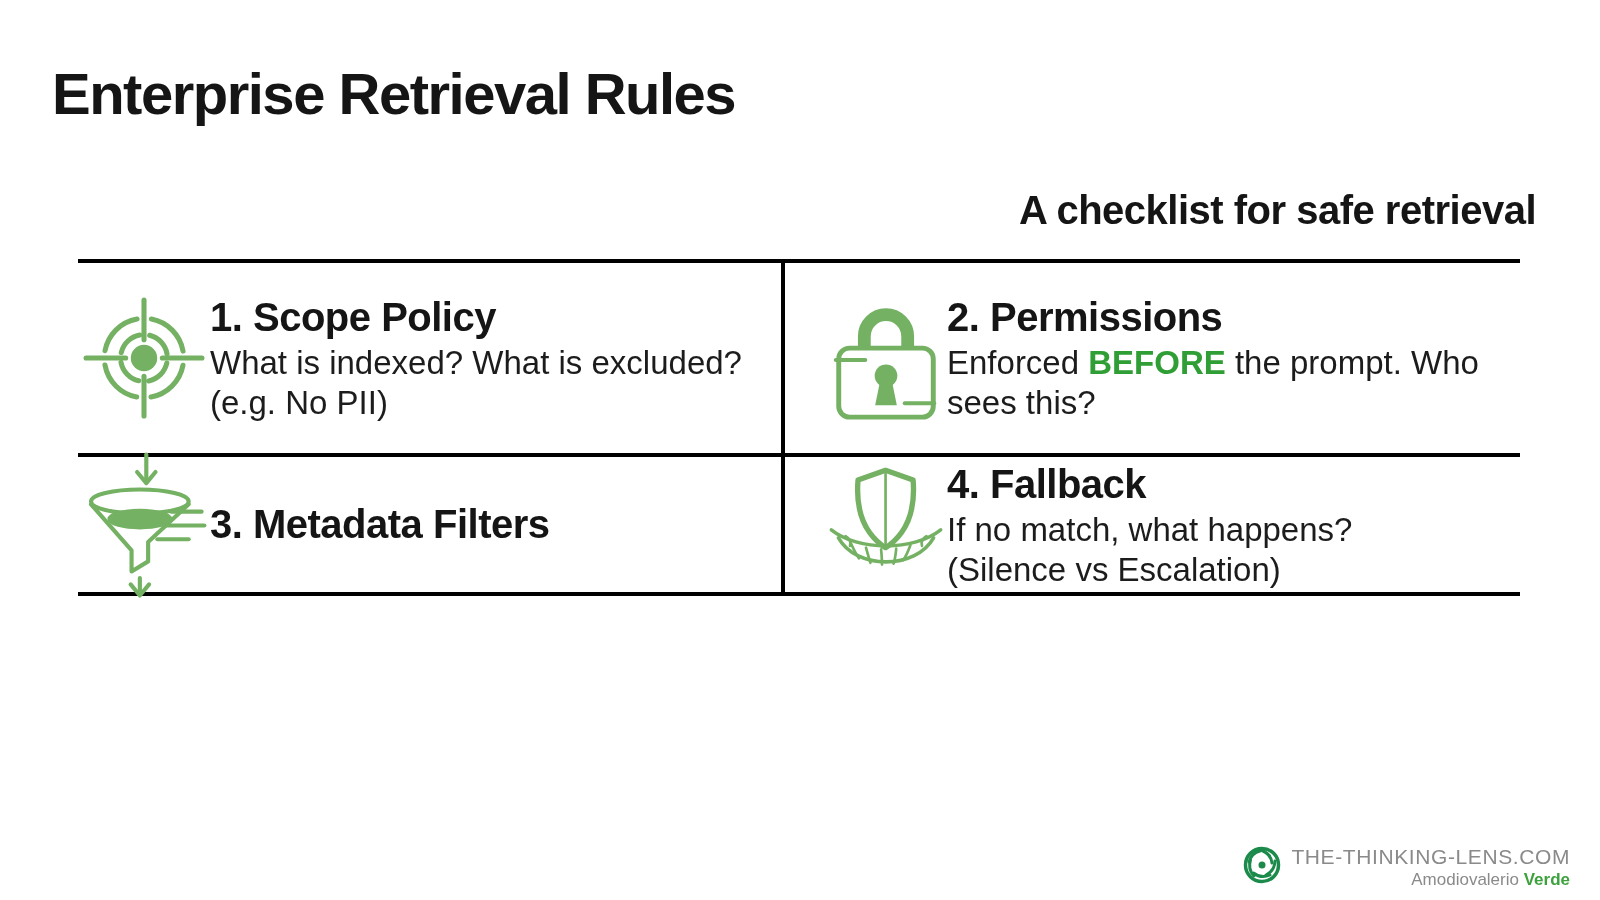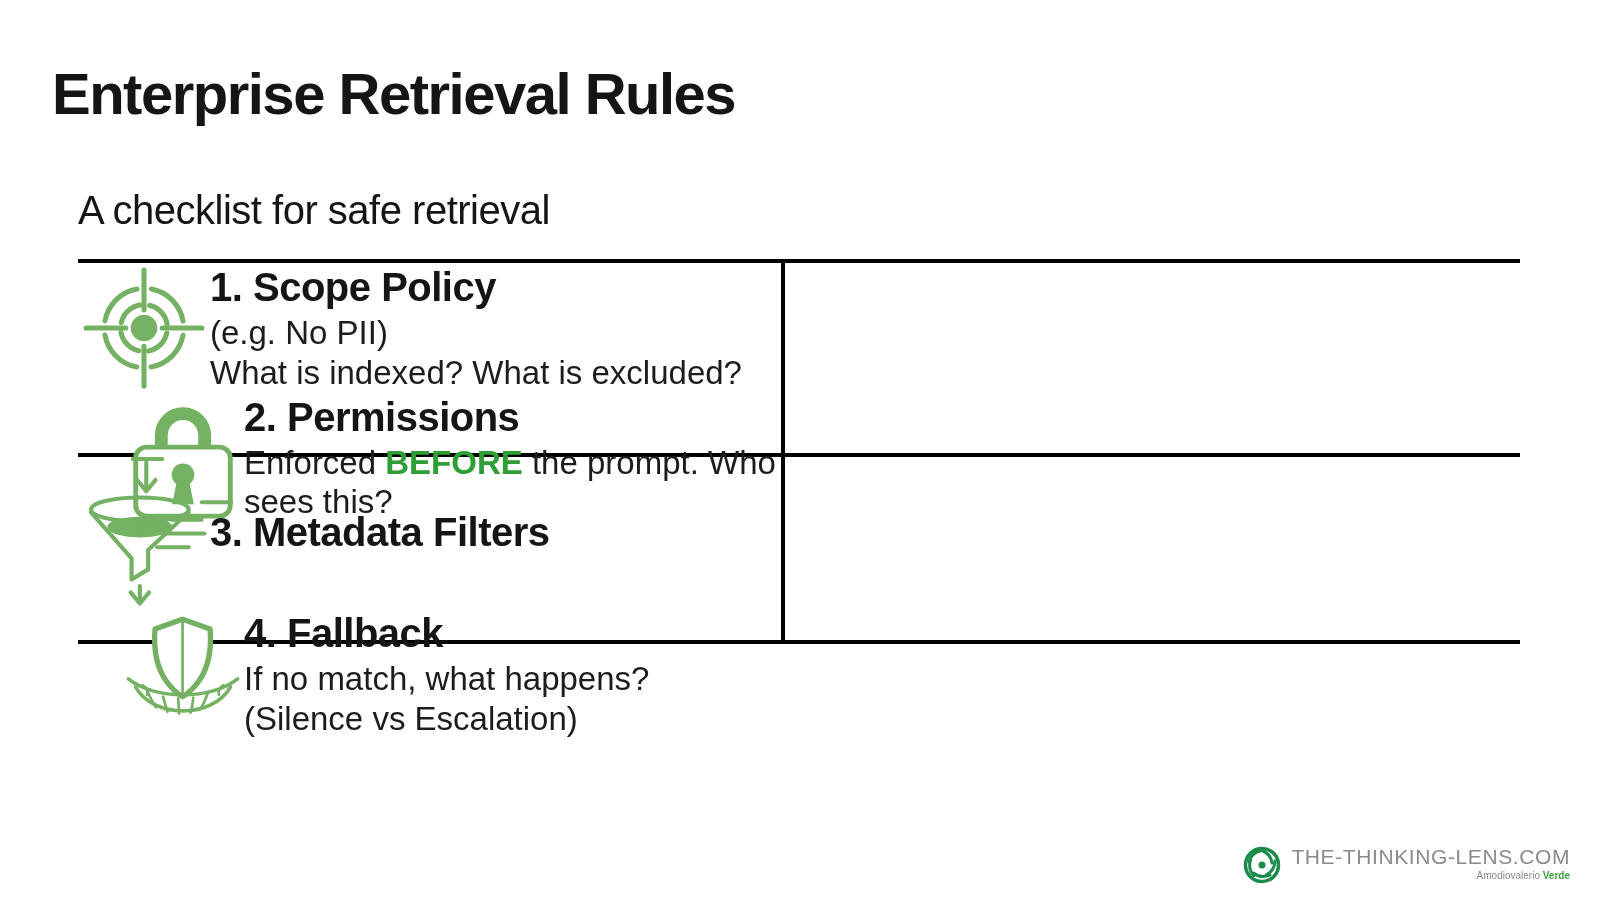--- a/index.html
+++ b/index.html
@@ -2,44 +2,44 @@
 <html><head>
 <meta charset="utf-8">
 <style>
   * { margin:0; padding:0; box-sizing:border-box; }
   html,body { width:1600px; height:900px; background:#ffffff;
               font-family:"Liberation Sans", sans-serif; position:relative; overflow:hidden; }
 
   .page-title { position:absolute; left:52px; top:60px; font-size:58px; font-weight:700;
                 letter-spacing:-1.5px; color:#151515; }
 
-  .subtitle { position:absolute; left:78px; top:188px; width:1442px; text-align:left;
-              font-size:40px; font-weight:400; letter-spacing:-0.5px; color:#151515; }
+  .subtitle { position:absolute; left:94px; top:188px; width:1442px; text-align:right;
+              font-size:40px; font-weight:700; letter-spacing:-0.5px; color:#151515; }
 
   .table { position:absolute; left:78px; top:259px; width:1442px;
            border-top:4px solid #000; border-bottom:4px solid #000; }
   .divider { position:absolute; left:703px; top:0; bottom:0; width:4px; background:#000; }
-  .row  { display:flex;flex-direction:column; }
+  .row  { display:flex; }
   .row1 { height:194px; border-bottom:4px solid #000; }
-  .row2 { height:183px; }
+  .row2 { height:135px; }
   .cell { display:flex; align-items:center; }
   .cell.left  { width:703px; }
   .cell.right { width:735px; }
   .icon-box { flex:0 0 auto; display:flex; justify-content:center; align-items:center; }
   .left  .icon-box { width:132px; }
   .right .icon-box { width:122px; margin-left:44px; }
   .text-box { padding-top:2px; }
   .cell-title { font-size:40px; font-weight:700; letter-spacing:-0.5px; color:#151515; margin-bottom:3px; }
   .cell-body  { font-size:33px; color:#1c1c1c; line-height:1.2; }
   .hl { color:#2f9e34; font-weight:700; }
 
   .footer { position:absolute; top:845px; right:30px; display:flex; align-items:flex-start; gap:9px; }
   .footer-text { display:flex; flex-direction:column; align-items:flex-end; }
   .site   { font-size:21px; color:#8a8a8a; letter-spacing:0.6px; }
-  .credit { font-size:10px; color:#8a8a8a; margin-top:1px;margin-left:36px; }
+  .credit { font-size:17px; color:#8a8a8a; margin-top:1px;margin-left:36px; }
   .credit .verde { color:#3da23d; font-weight:700; }
 
   svg { display:block; }
 </style>
 </head>
 <body>
 
 <div class="page-title">Enterprise Retrieval Rules</div>
 
 <div class="subtitle">A checklist for safe retrieval</div>
@@ -57,22 +57,22 @@
           <circle cx="60" cy="60" r="13" fill="#74b163" stroke="none"></circle>
           <line x1="60" y1="3" x2="60" y2="42"></line>
           <line x1="60" y1="78" x2="60" y2="117"></line>
           <line x1="3" y1="60" x2="42" y2="60"></line>
           <line x1="78" y1="60" x2="117" y2="60"></line>
         </svg>
       </div>
       <div class="text-box">
         <div class="cell-title">1. Scope Policy</div>
         <div class="cell-body">
+          <div>What is indexed? What is excluded?</div>
           <div>(e.g. No PII)</div>
-          <div>What is indexed? What is excluded?</div>
         </div>
       </div>
     </div>
 
     <div class="cell right">
       <div class="icon-box">
         <svg width="110" height="130" viewBox="0 0 110 132" fill="none" stroke="#74b163" stroke-linecap="round">
           <path d="M33,58 V44 a22,22 0 0 1 44,0 V58" stroke-width="13"></path>
           <rect x="7" y="56" width="96" height="70" rx="11" fill="#ffffff" stroke-width="5"></rect>
           <line x1="4" y1="68" x2="34" y2="68" stroke-width="4"></line>

